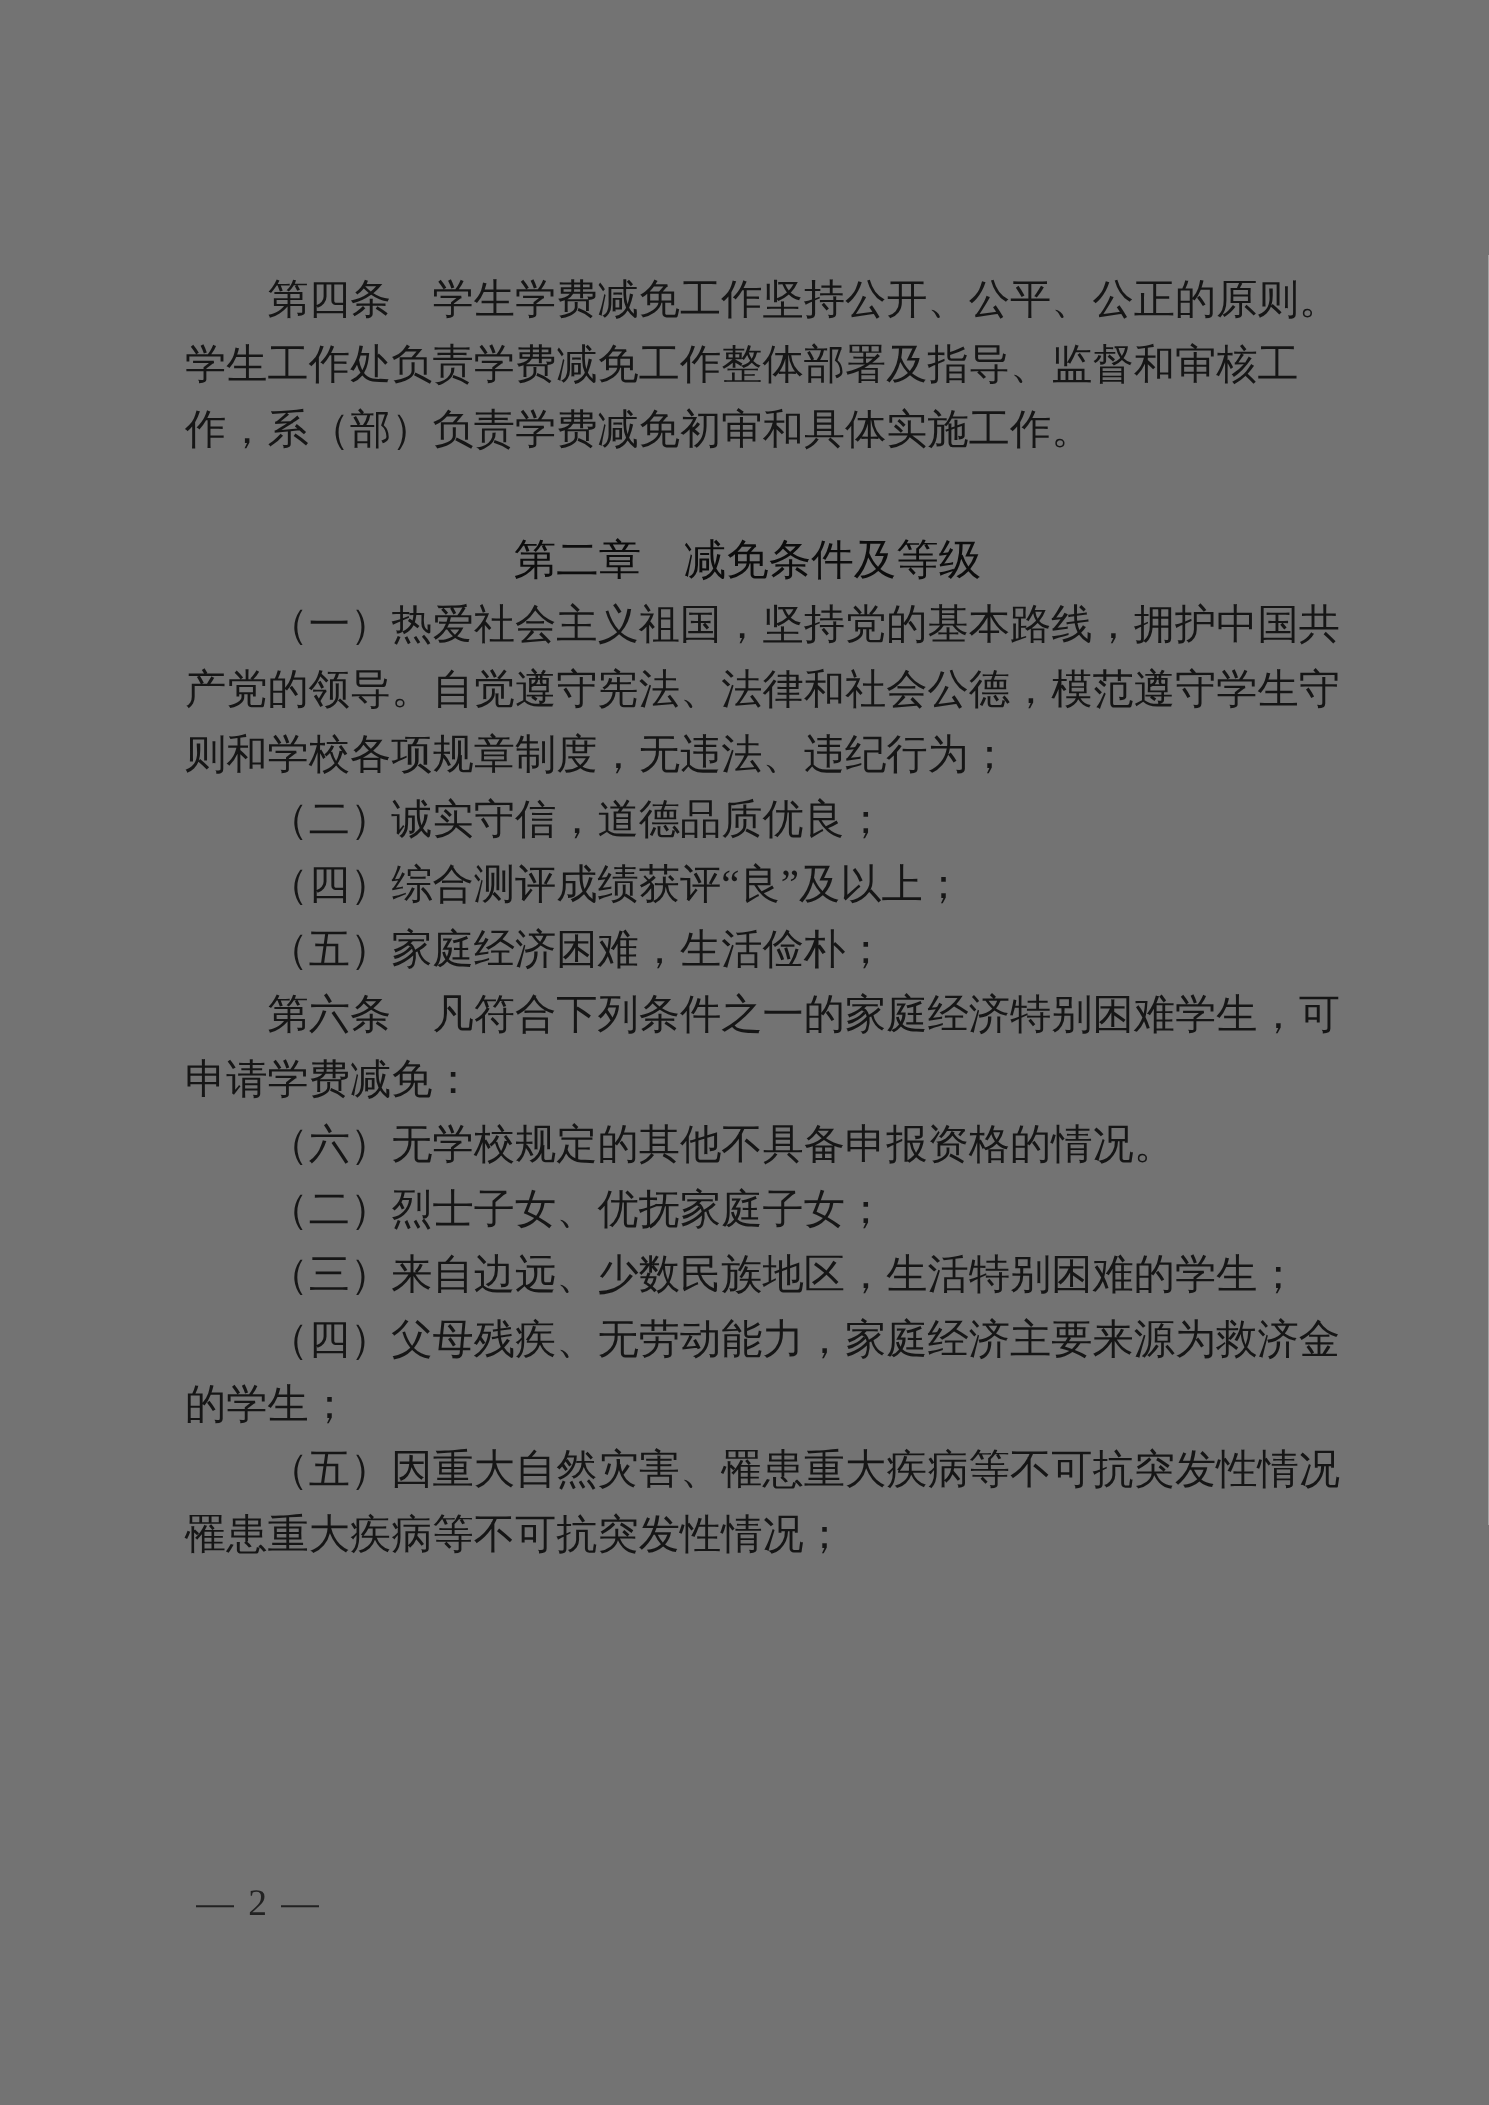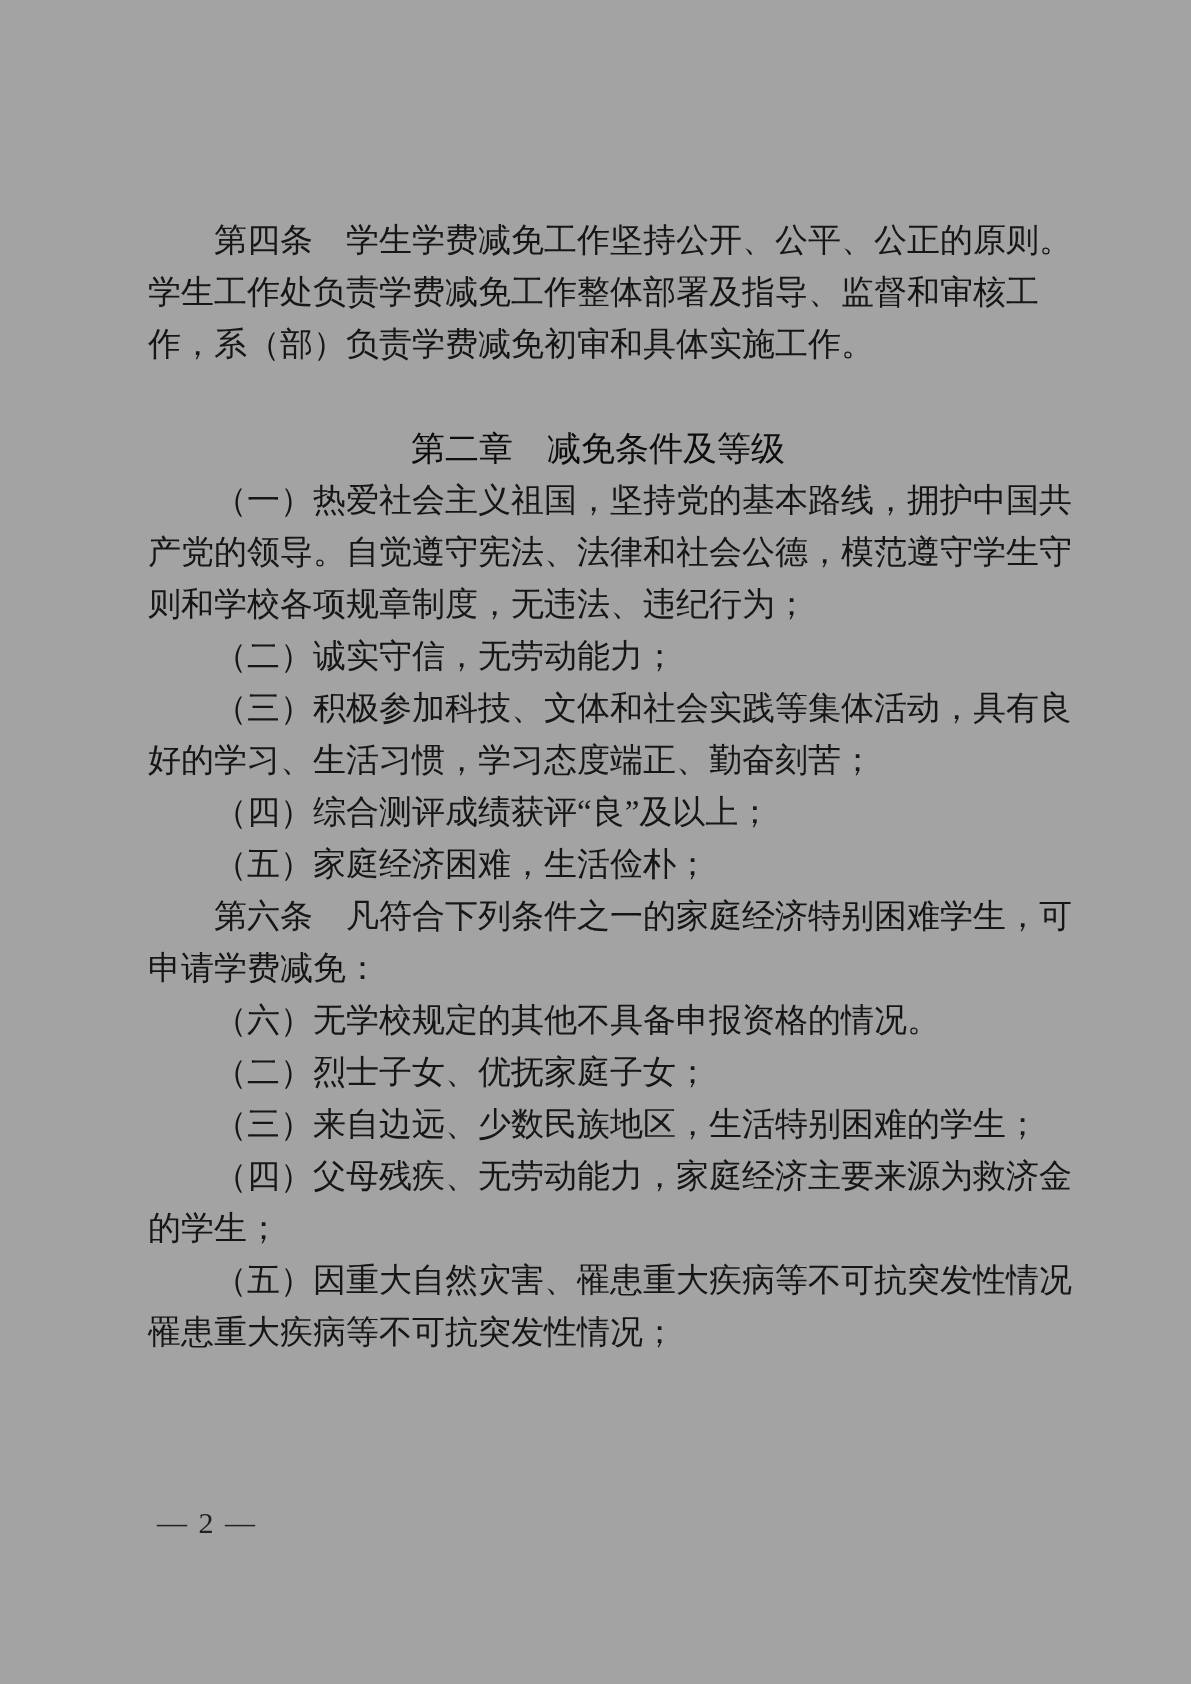--- a/index.html
+++ b/index.html
@@ -1,21 +1,21 @@
 <!DOCTYPE html>
 <html><head>
 <meta charset="utf-8">
 <style>
   html, body { margin: 0; padding: 0; background: #e8e8e8; }
   .page {
     position: relative;
     width: 1191px;
     height: 1684px;
     margin: 0 auto;
-    background: #a3a3a3;
+    background: #737373;
     color: #161616;
     font-family: "Liberation Serif", serif;
     overflow: hidden;
   }
   .content {
     position: absolute;
     left: 148px;
     top: 214px;
     width: 900px;
     font-size: 33px;
@@ -66,27 +66,23 @@
     <h2 class="chapter-heading">第二章　减免条件及等级</h2>
 
 
     <p class="para">
       <span class="line indent">（一）热爱社会主义祖国，坚持党的基本路线，拥护中国共</span>
       <span class="line">产党的领导。自觉遵守宪法、法律和社会公德，模范遵守学生守</span>
       <span class="line">则和学校各项规章制度，无违法、违纪行为；</span>
     </p>
 
     <p class="para">
-      <span class="line indent">（二）诚实守信，无劳动能力；</span>
+      <span class="line indent">（二）诚实守信，道德品质优良；</span>
     </p>
 
-    <p class="para">
-      <span class="line indent">（三）积极参加科技、文体和社会实践等集体活动，具有良</span>
-      <span class="line">好的学习、生活习惯，学习态度端正、勤奋刻苦；</span>
-    </p>
 
     <p class="para">
       <span class="line indent">（四）综合测评成绩获评“良”及以上；</span>
     </p>
 
     <p class="para">
       <span class="line indent">（五）家庭经济困难，生活俭朴；</span>
     </p>
 
     <p class="para">

